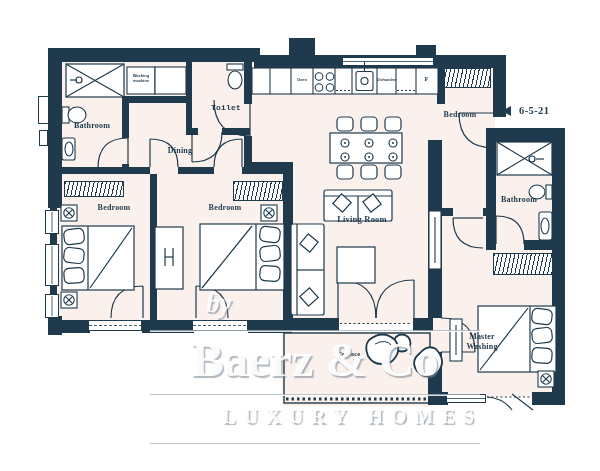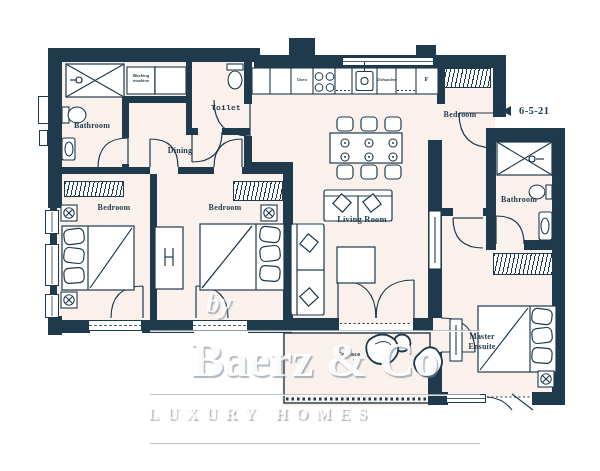--- a/index.html
+++ b/index.html
@@ -19,21 +19,21 @@
   .applbl.f{font-family:"Liberation Serif",serif;font-size:6.5px;font-weight:700;}
   svg.plan-svg{position:absolute;left:0;top:0;pointer-events:none;}
   .annot{position:absolute;display:flex;align-items:center;gap:8px;font-weight:700;
          font-size:10.5px;letter-spacing:.4px;color:#1f3a4c;}
   .tri-left{width:0;height:0;border-top:5px solid transparent;border-bottom:5px solid transparent;
             border-right:9px solid #1f3a4c;}
   .wm{position:absolute;color:rgba(255,255,255,.93);
       text-shadow:1.5px 1.5px 1px rgba(122,135,147,.6);pointer-events:none;font-weight:bold;}
   .wm.by{font-style:italic;font-size:27px;}
   .wm.brand{font-size:49px;text-align:center;}
-  .wm.tagline{font-size:16px;letter-spacing:8px;text-align:left;}
+  .wm.tagline{font-size:20px;letter-spacing:8px;text-align:right;}
   .wm-line{position:absolute;height:0;border-top:1.3px solid rgba(170,181,190,.8);
            box-shadow:0 1px 0 rgba(255,255,255,.85);pointer-events:none;}
 </style>
 </head>
 <body>
 
 <div class="stage">
 
   <div class="floor" style="left:55px;top:55px;width:235px;height:268px;"></div>
   <div class="floor" style="left:252px;top:62px;width:193px;height:262px;"></div>
@@ -336,21 +336,21 @@
   <div class="lbl" style="left:60px;top:121px;width:64px;">Bathroom</div>
   <div class="lbl" style="left:202px;top:103px;width:48px;font-family:Liberation Mono, monospace;">Toilet</div>
   <div class="lbl" style="left:149px;top:146px;width:62px;">Dining</div>
   <div class="lbl" style="left:431px;top:110px;width:58px;">Bedroom</div>
   <div class="lbl" style="left:489px;top:195px;width:60px;">Bathroom</div>
   <div class="lbl" style="left:83px;top:203px;width:62px;">Bedroom</div>
   <div class="lbl" style="left:192px;top:203px;width:66px;">Bedroom</div>
   <div class="lbl big" style="left:321px;top:214px;width:82px;">Living Room</div>
   <div class="lbl" style="left:452px;top:284px;width:60px;margin-top:48px;">
     <span style="display:block;">Master</span>
-    <span style="display:block;">Ensuite</span>
+    <span style="display:block;">Washing</span>
   </div>
   <div class="lbl small" style="left:321px;top:350px;width:56px;">Terrace</div>
 
   <div class="applbl" style="left:127px;top:74px;width:28px;">Washing machine</div>
   <div class="applbl" style="left:291px;top:78px;width:22px;">Oven</div>
   <div class="applbl" style="left:377px;top:78px;width:19px;font-size:3.5px;">Dishwasher</div>
   <div class="applbl f" style="left:416px;top:75px;width:21px;">F</div>
 
   <div class="annot" style="left:502px;top:105px;">
     <span class="tri-left"></span>

